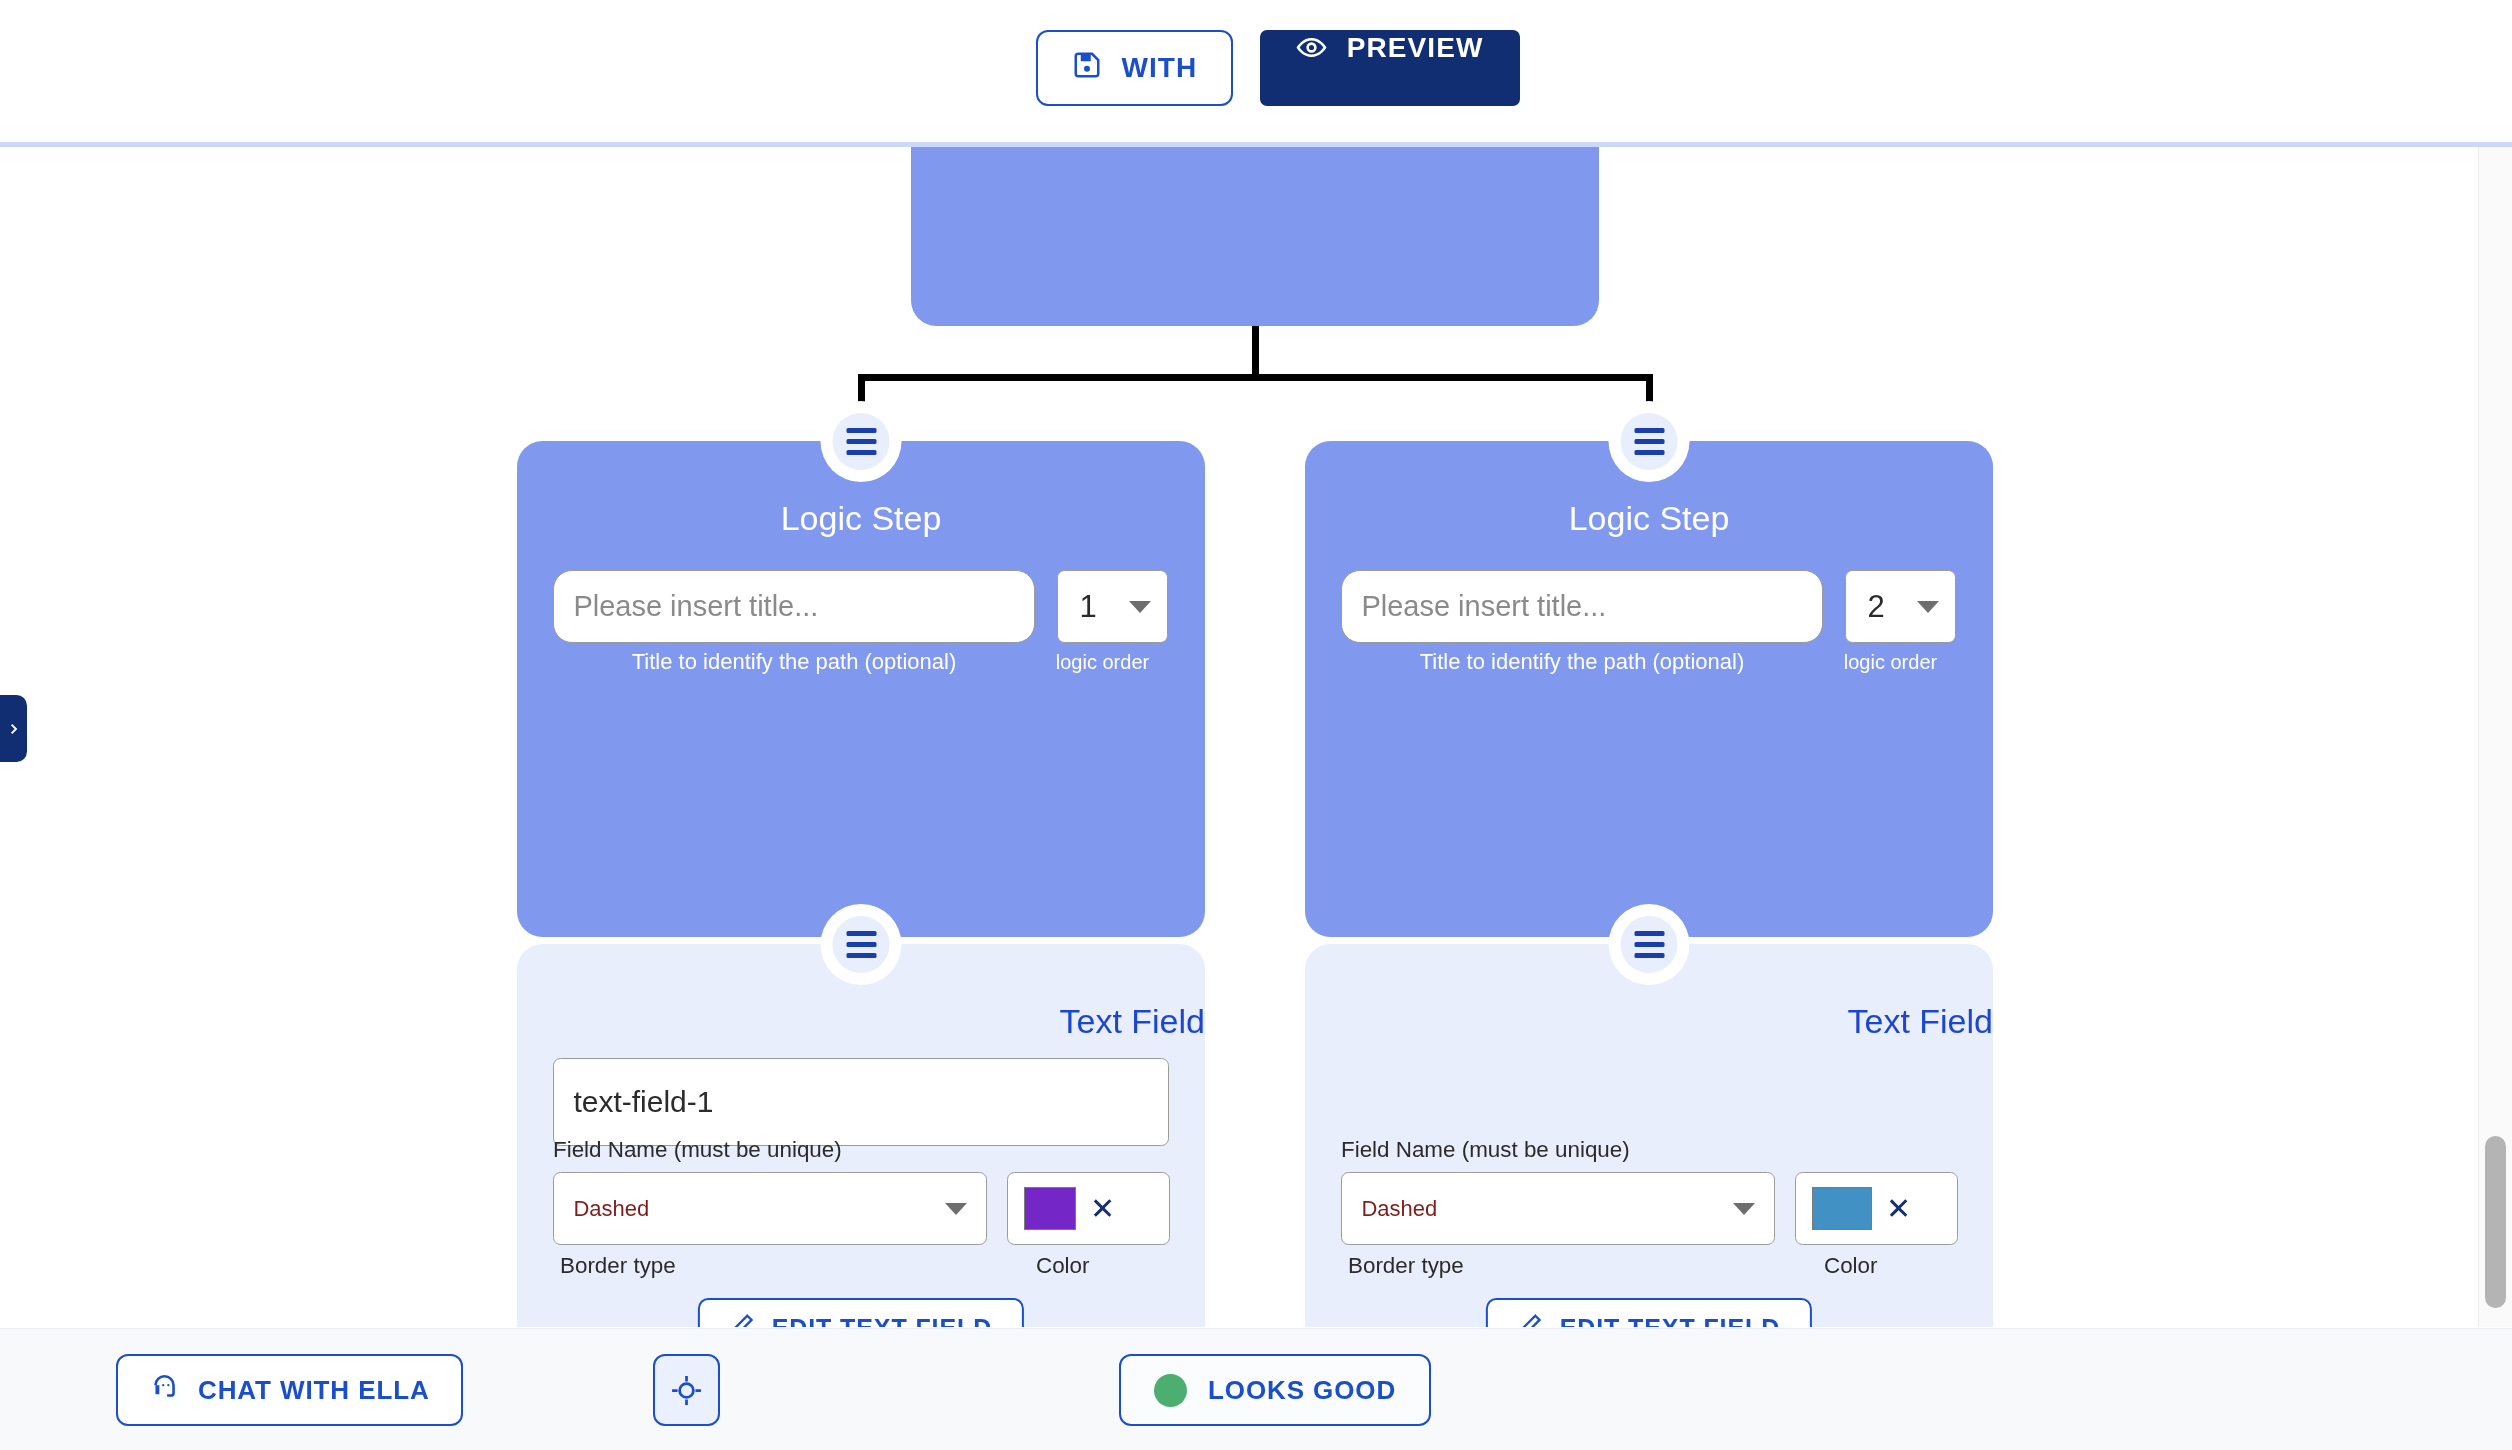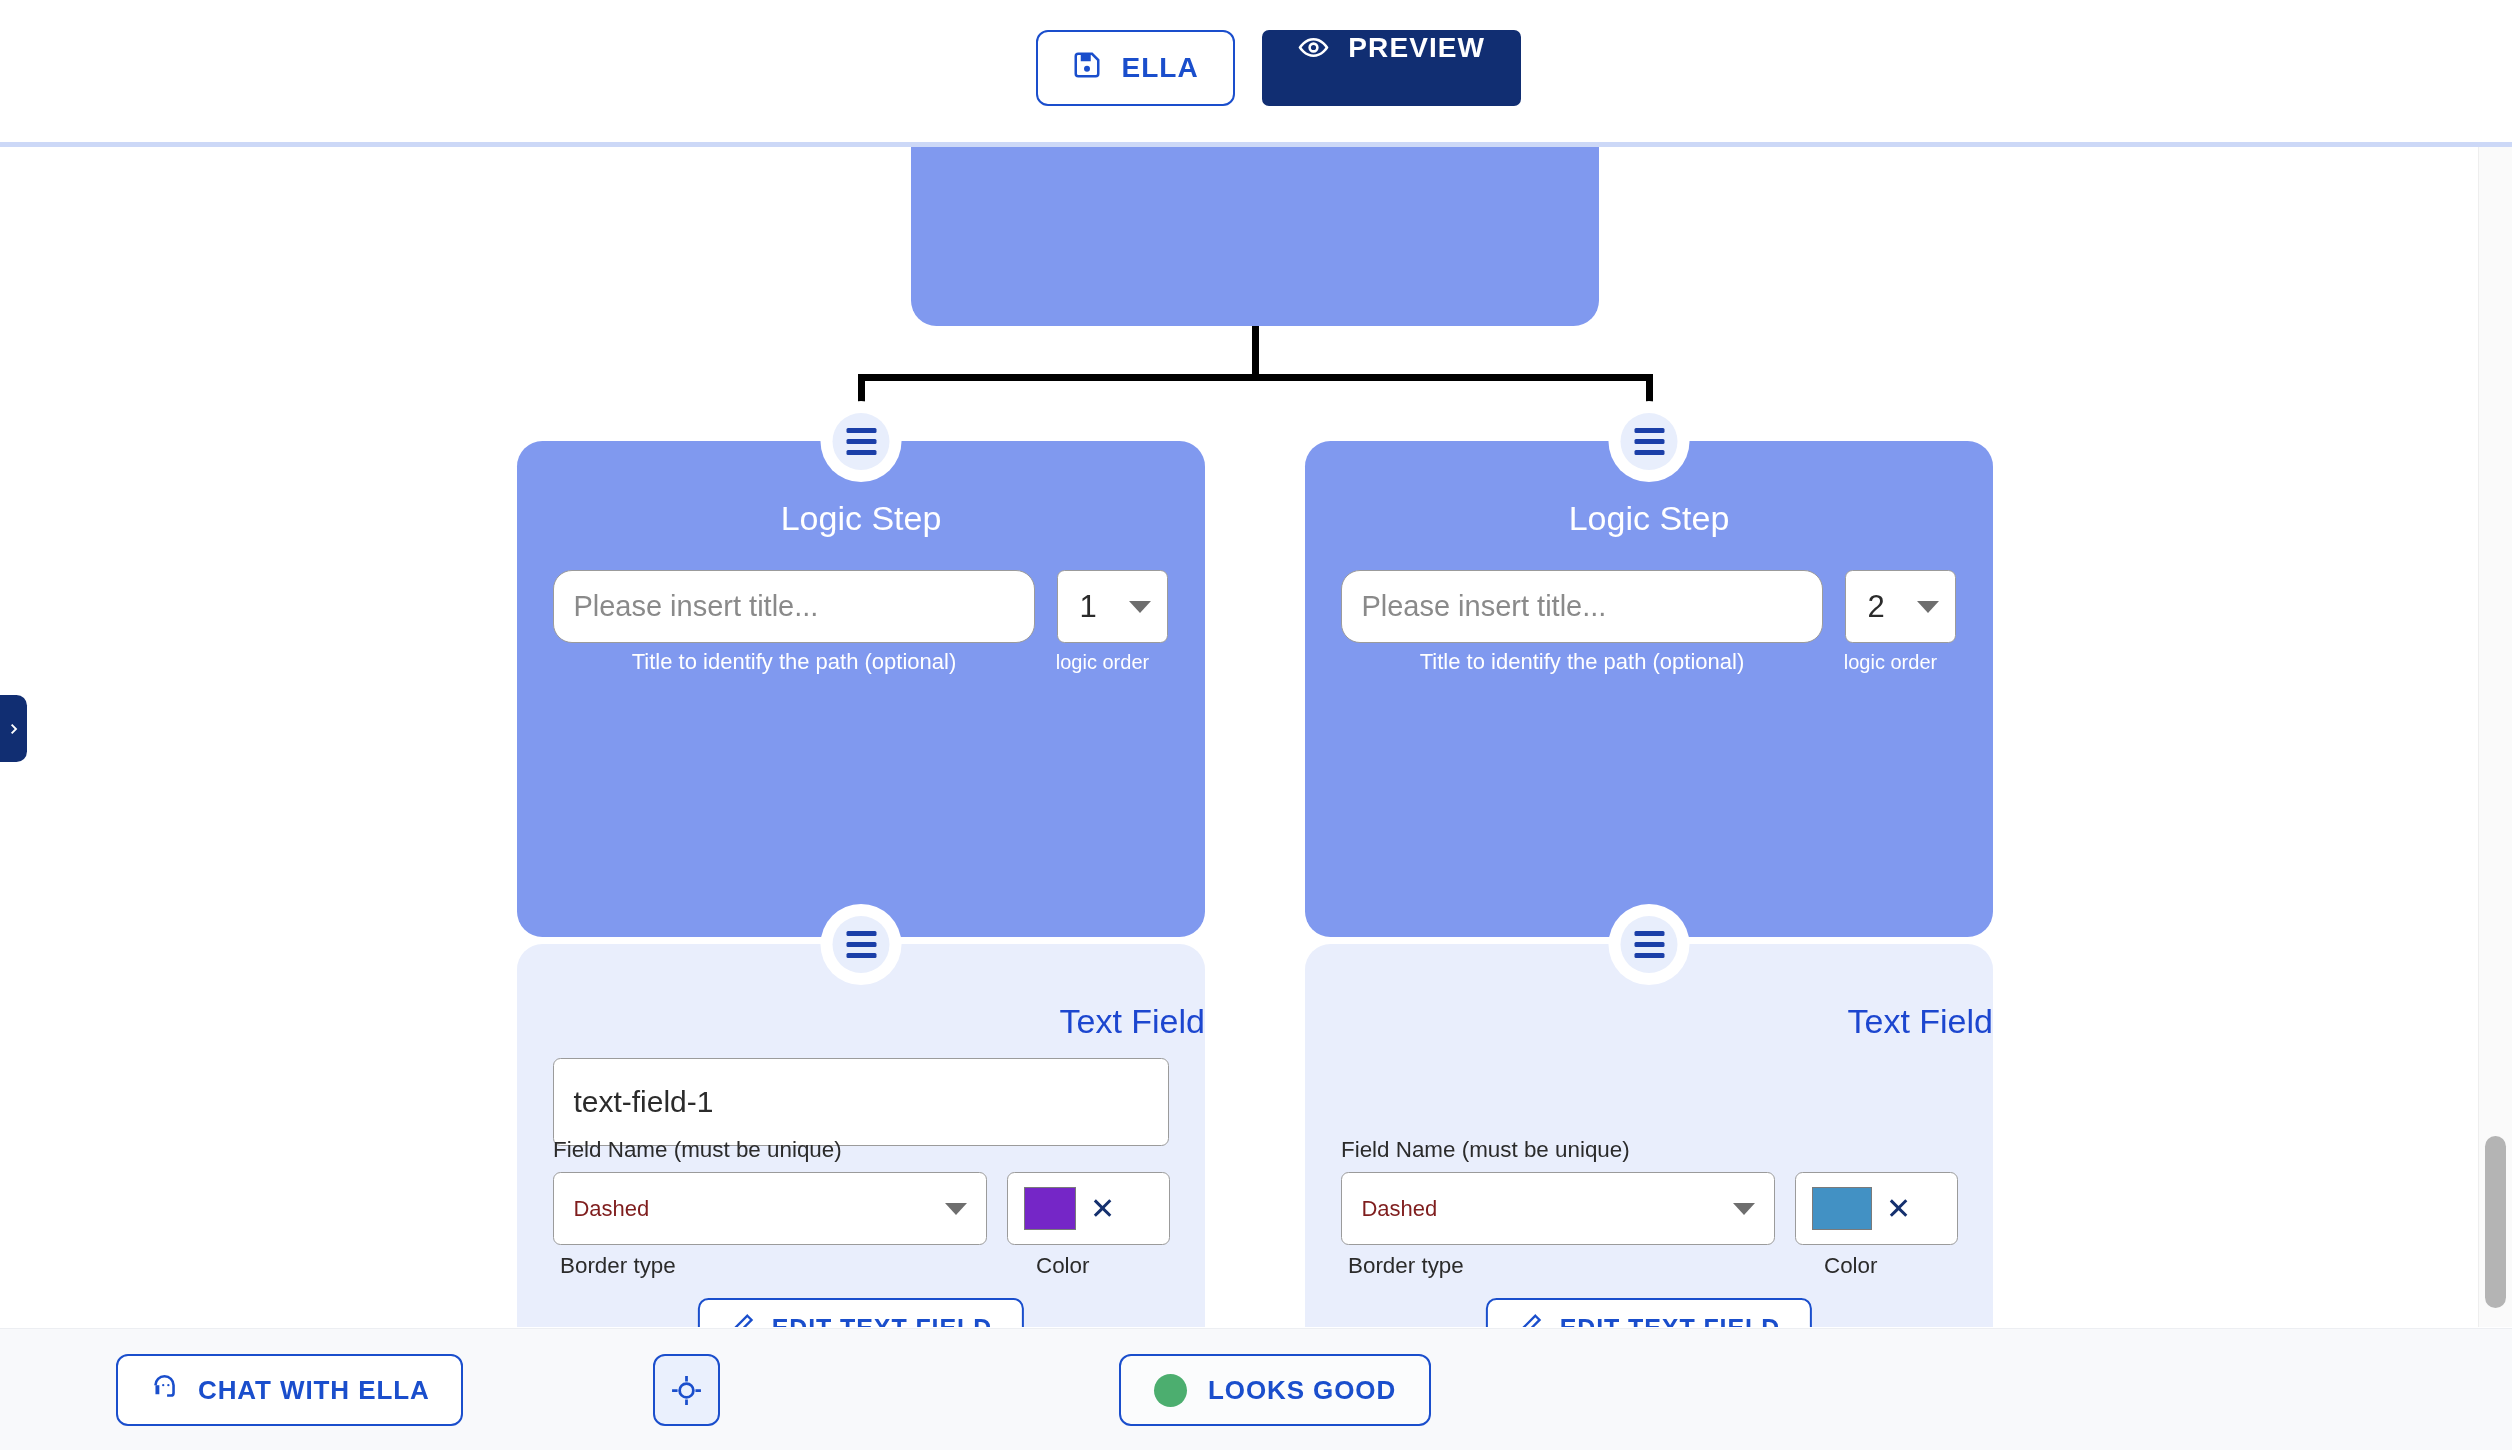--- a/index.html
+++ b/index.html
@@ -277,21 +277,21 @@
   <div class="header">
     <div class="header-center">
       <button class="btn-save">
         <span>
           <svg width="30" height="30" viewBox="0 0 24 24" fill="none" stroke="#1a4ecc" stroke-width="2">
             <path d="M19 21H5a2 2 0 0 1-2-2V5a2 2 0 0 1 2-2h11l5 5v11a2 2 0 0 1-2 2z"></path>
             <path d="M8 3v5h6V3" fill="#1a4ecc"></path>
             <circle cx="12" cy="15" r="2.4" fill="#1a4ecc" stroke="none"></circle>
           </svg>
         </span>
-        <span>ELLA</span>
+        <span>WITH</span>
       </button>
       <button class="btn-preview">
         <span>
           <svg width="31" height="31" viewBox="0 0 24 24" fill="none" stroke="#ffffff" stroke-width="2">
             <path d="M1.6 12S5.3 5.6 12 5.6 22.4 12 22.4 12 18.7 18.4 12 18.4 1.6 12 1.6 12z"></path>
             <circle cx="12" cy="12" r="3"></circle>
           </svg>
         </span>
         <span>PREVIEW</span>
       </button>

